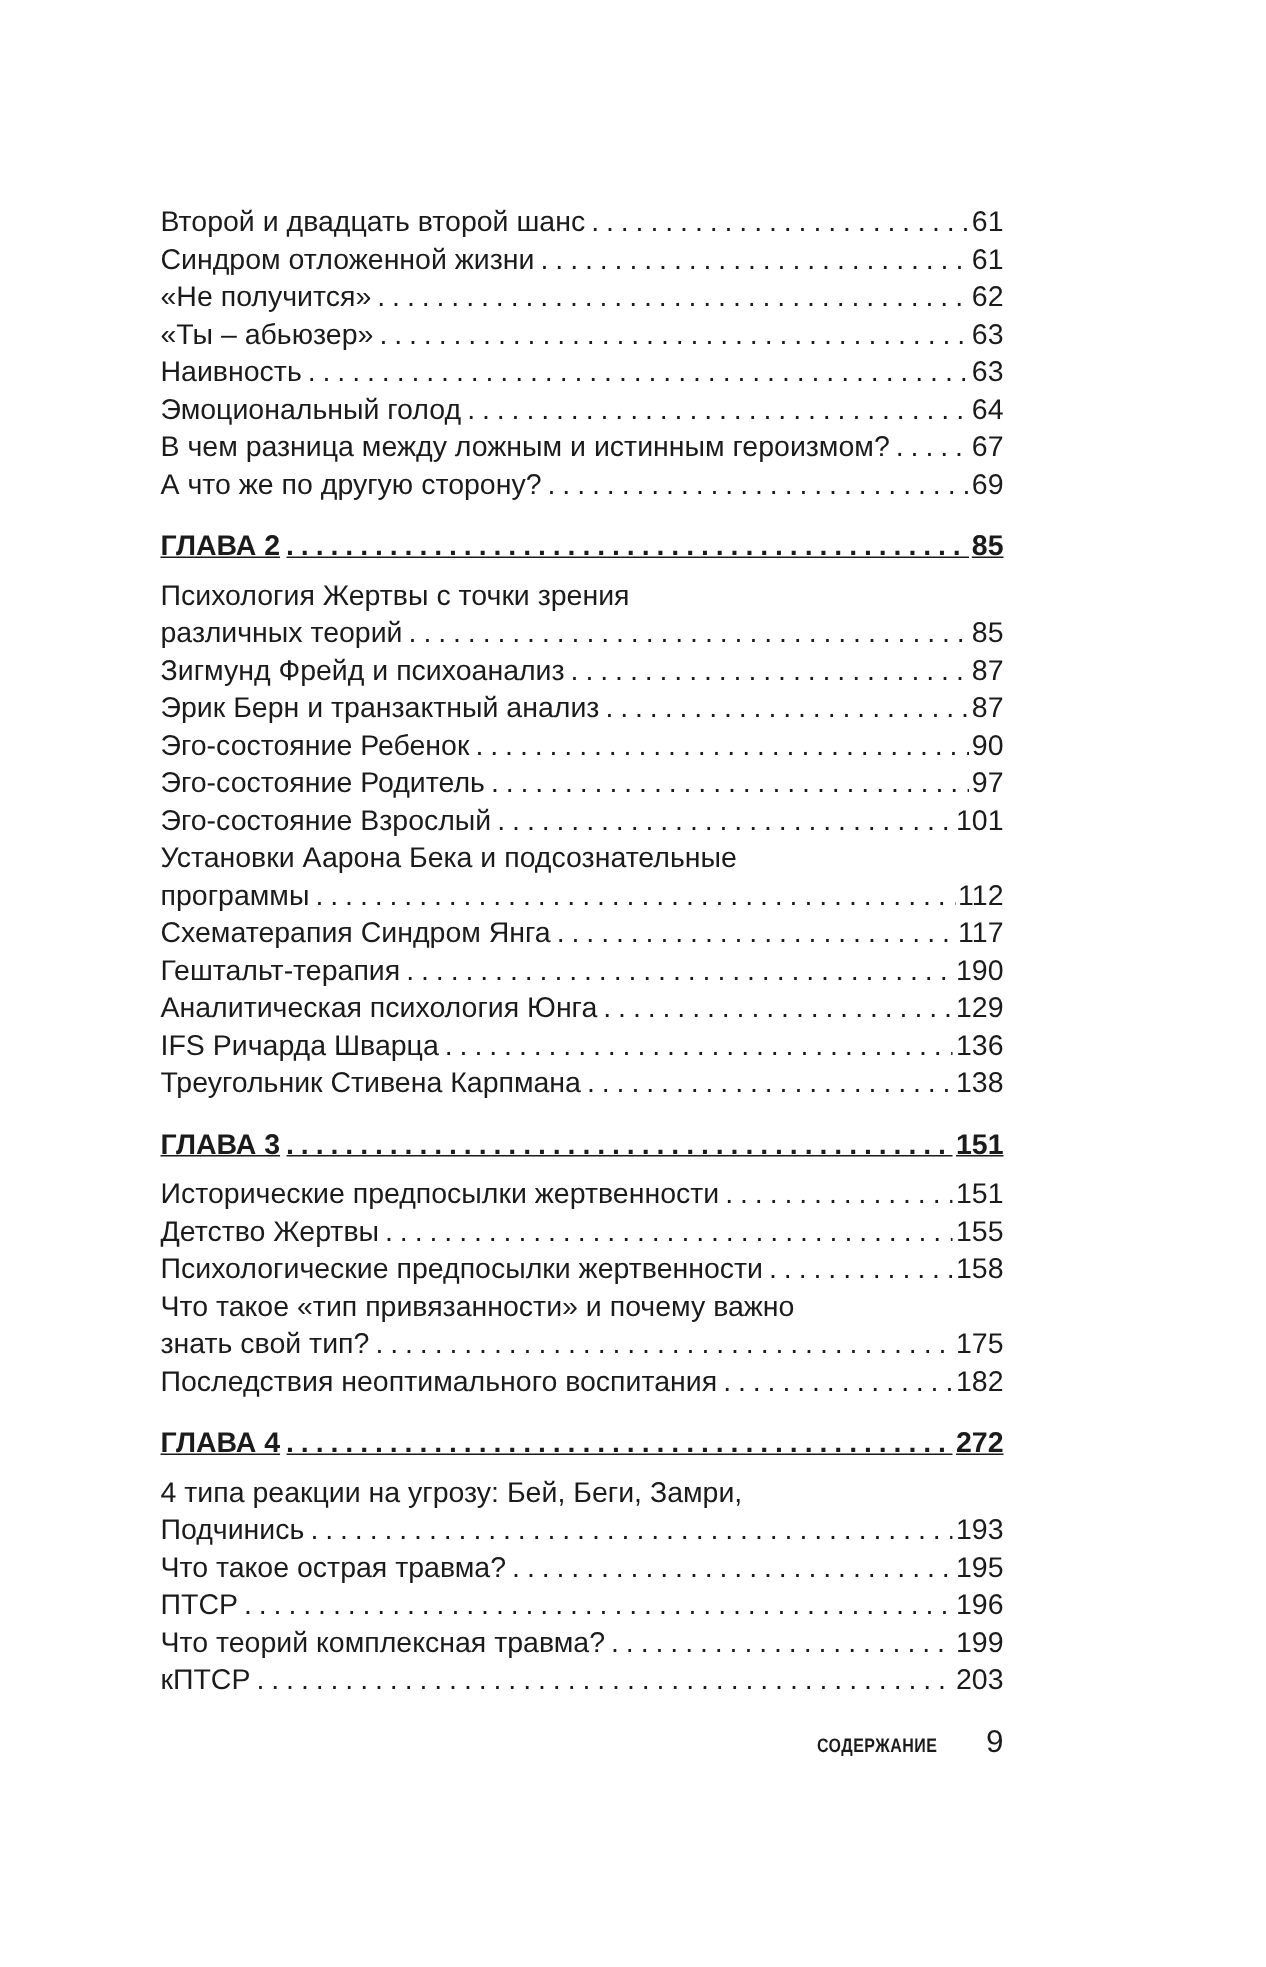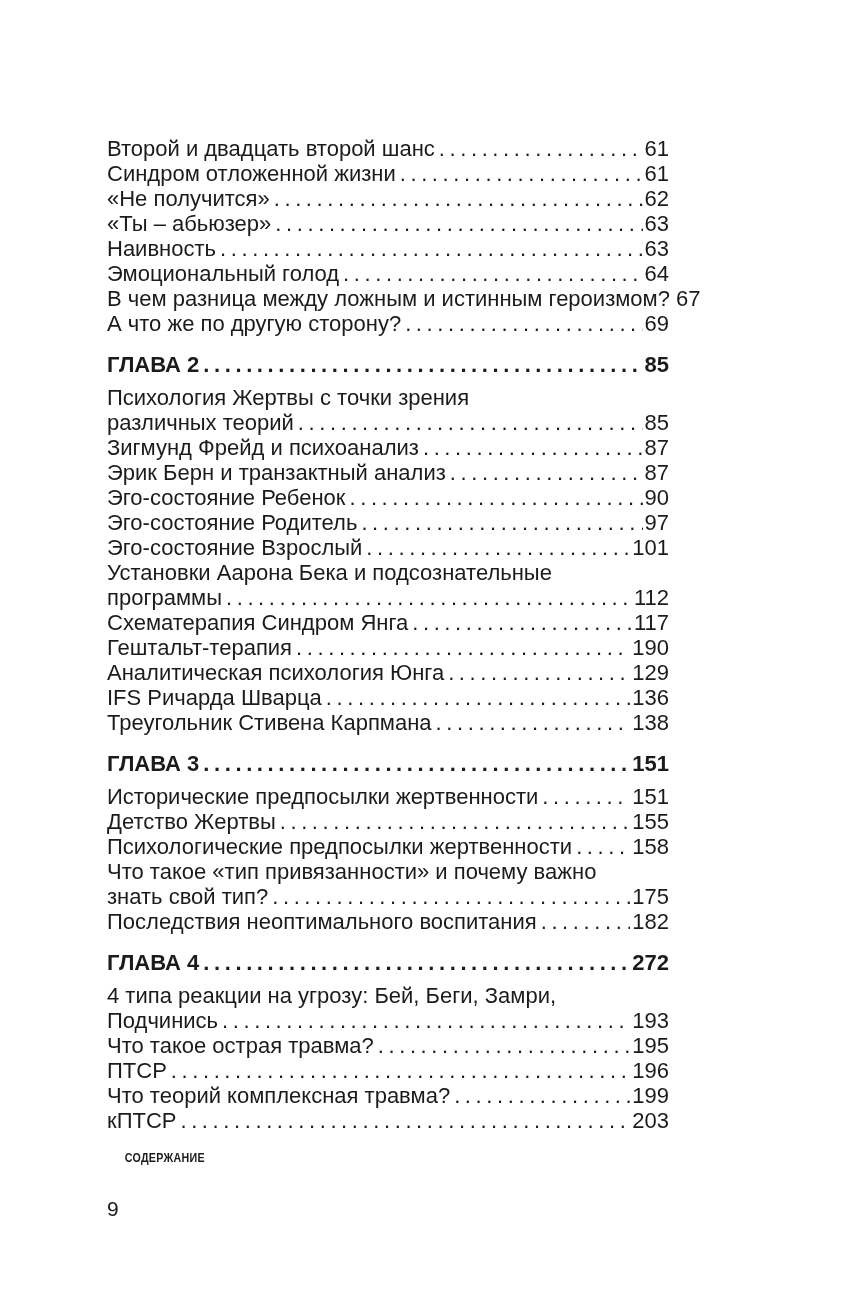--- a/index.html
+++ b/index.html
@@ -14,21 +14,21 @@
     background: #ffffff;
     color: #1b1b1b;
     font-family: "Liberation Sans", sans-serif;
     overflow: hidden;
   }
   .toc {
     position: absolute;
     top: 136px;
     left: 107px;
     width: 562px;
-    font-size: 22px;
+    font-size: 19px;
     line-height: 25px;
   }
   .toc-row {
     display: flex;
     align-items: baseline;
     height: 25px;
   }
   .toc-row .title {
     white-space: nowrap;
     flex: 0 0 auto;
@@ -45,34 +45,34 @@
     letter-spacing: 4.6px;
   }
   .toc-row .pagenum {
     flex: 0 0 auto;
     white-space: nowrap;
   }
   .toc-row.chapter {
     font-weight: 700;
     margin-top: 16px;
     margin-bottom: 8px;
+    text-decoration: underline;
   }
   .toc-section:first-child .toc-row.chapter {
     margin-top: 0;
   }
   .footer {
     position: absolute;
     top: 1150px;
     left: 107px;
     width: 562px;
     display: flex;
     justify-content: flex-end;
     align-items: baseline;
     gap: 32px;
-    flex-direction: column;
   }
   .footer .running-title {
     font-size: 13px;
     font-weight: 700;
     letter-spacing: 0.4px;
     transform: scaleX(0.82);
     transform-origin: right bottom;
   }
   .footer .folio {
     font-size: 21px;

